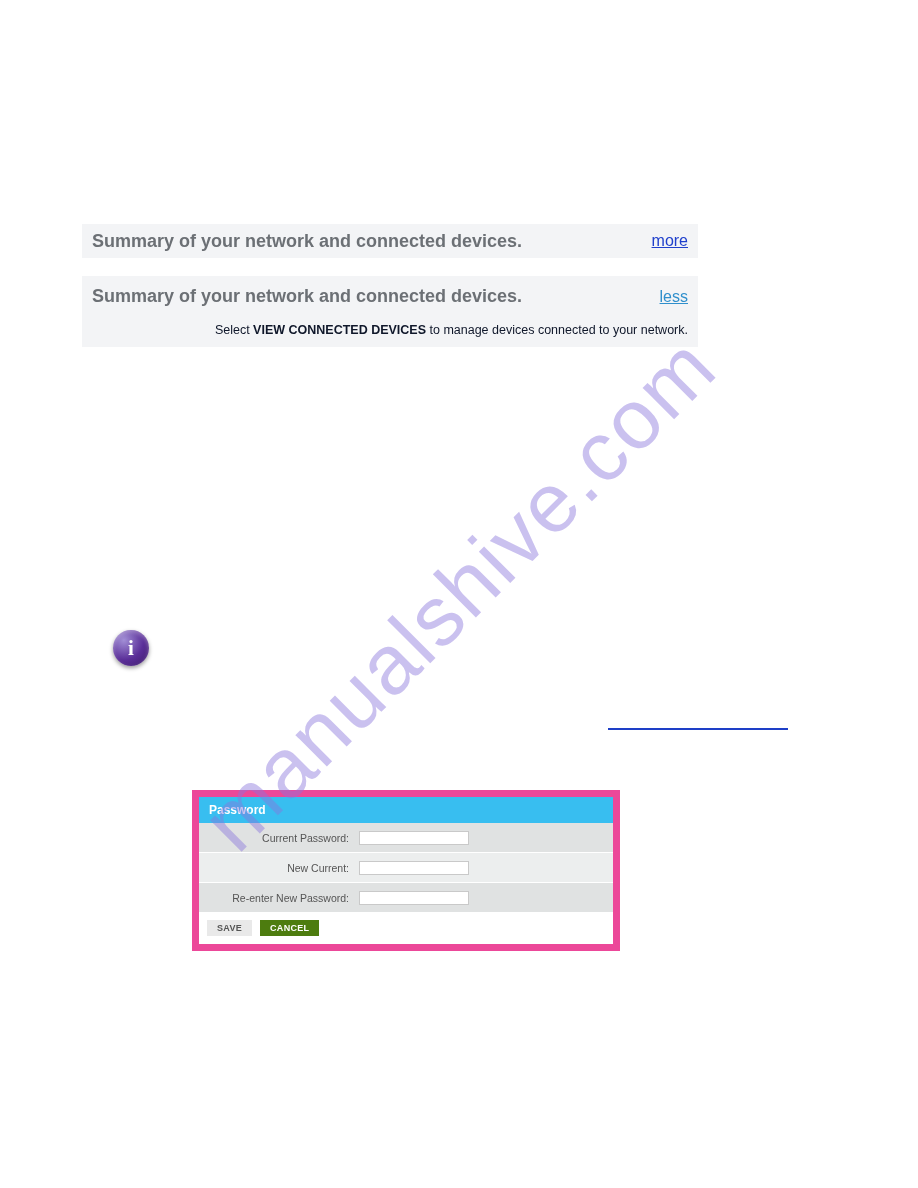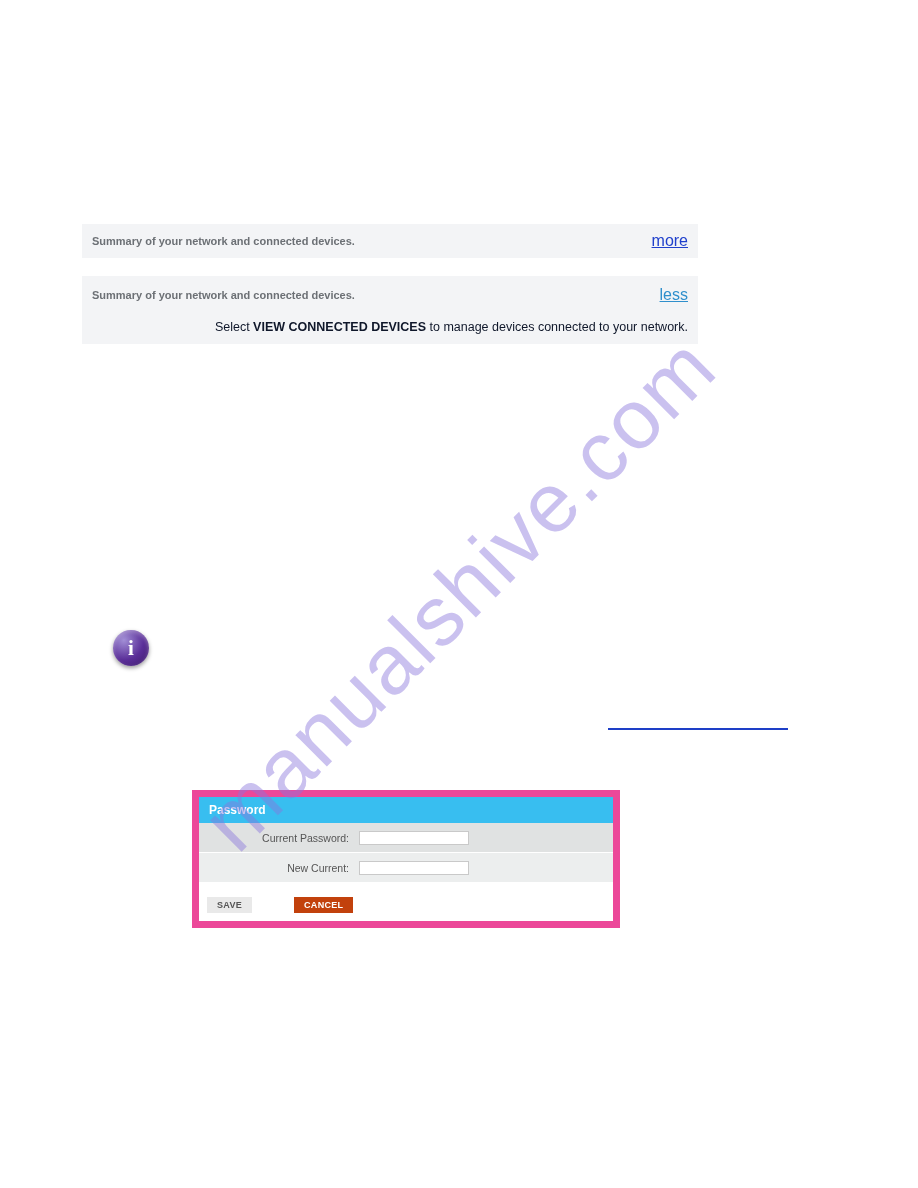--- a/index.html
+++ b/index.html
@@ -29,21 +29,21 @@
   .panel {
     position: absolute;
     left: 82px;
     width: 616px;
     background: #f3f4f6;
     padding: 10px 10px;
   }
   .panel.collapsed { top: 224px; height: 34px; display:flex; align-items:center; justify-content:space-between; }
   .panel.expanded { top: 276px; min-height: 60px; }
   .panel-head { display:flex; align-items:center; justify-content:space-between; }
-  .panel-title { font-size: 11px; font-weight: 700; color:#6c7075; }
+  .panel-title { font-size: 18px; font-weight: 700; color:#6c7075; }
   .panel-link { font-size: 16px; color:#2040cc; text-decoration: underline; cursor:pointer; }
   .panel-link.less { color:#2f8fcc;padding-left:23px; }
   .panel-body { margin-top: 16px; font-size: 12.5px; color:#0f172a;text-align:right; }
   .panel-body .strong { font-weight: 700; }
 
   .info-icon {
     position:absolute;
     top: 630px;
     left: 113px;
     width: 36px; height: 36px;
@@ -106,34 +106,34 @@
   }
   .pwd-check { margin-left: 0px; }
   .pwd-hint {
     background:#eceeee;
     font-size: 8px;
     color:#555;
     text-align:right;
     padding: 4px 22px 4px 10px;
   }
   .pwd-actions {
-    padding: 14px 8px 8px 8px;
+    padding: 7px 8px 8px 8px;
     display:flex;
     gap:8px;
   }
   .btn {
     font-size: 9px;
     font-weight:700;
     letter-spacing:0.3px;
     padding: 3px 10px;
     cursor:pointer;
     border:none;
   }
   .btn.save { background:#e9e9e9; color:#555; }
-  .btn.cancel { background:#c2410c; color:#fff;margin-left:34px; }
+  .btn.cancel { background:#4d7c0f; color:#fff; }
 </style>
 </head>
 <body>
 
 <div class="watermark">manualshive.com</div>
 
 <div class="content">
 
   <div class="panel collapsed">
     <span class="panel-title">Summary of your network and connected devices.</span>
@@ -160,20 +160,24 @@
     <div class="pwd-row">
       <div class="pwd-label">Current Password:</div>
       <input type="password" class="pwd-input" value="" style="">
     </div>
 
     <div class="pwd-row">
       <div class="pwd-label">New Current:</div>
       <input type="password" class="pwd-input" value="" style="">
     </div>
 
+    <div class="pwd-row">
+      <div class="pwd-label">Re-enter New Password:</div>
+      <input type="password" class="pwd-input" value="" style="">
+    </div>
 
 
 
     <div class="pwd-actions">
       <button class="btn save">SAVE</button>
       <button class="btn cancel">CANCEL</button>
     </div>
   </div>
 
 </div>

